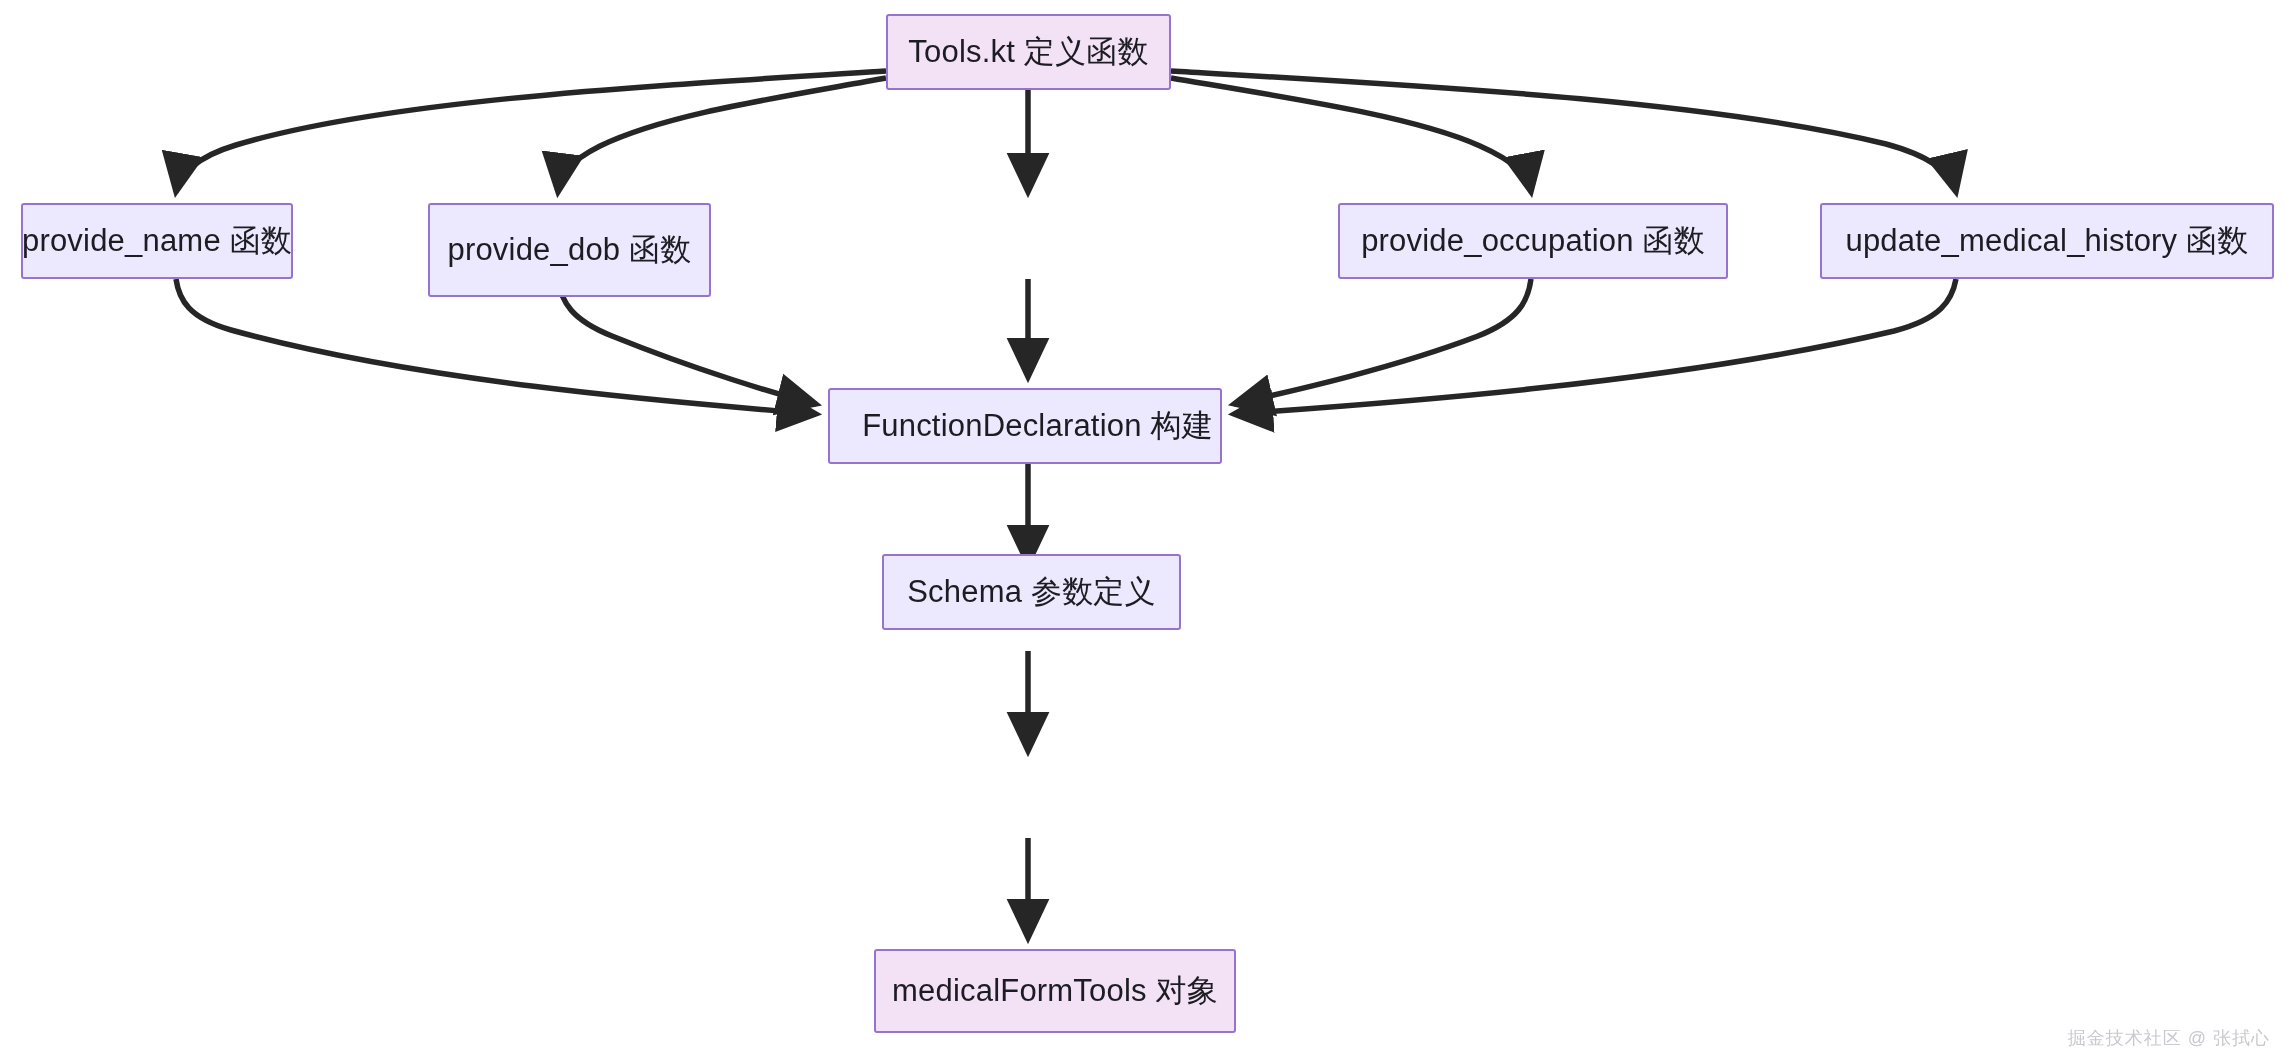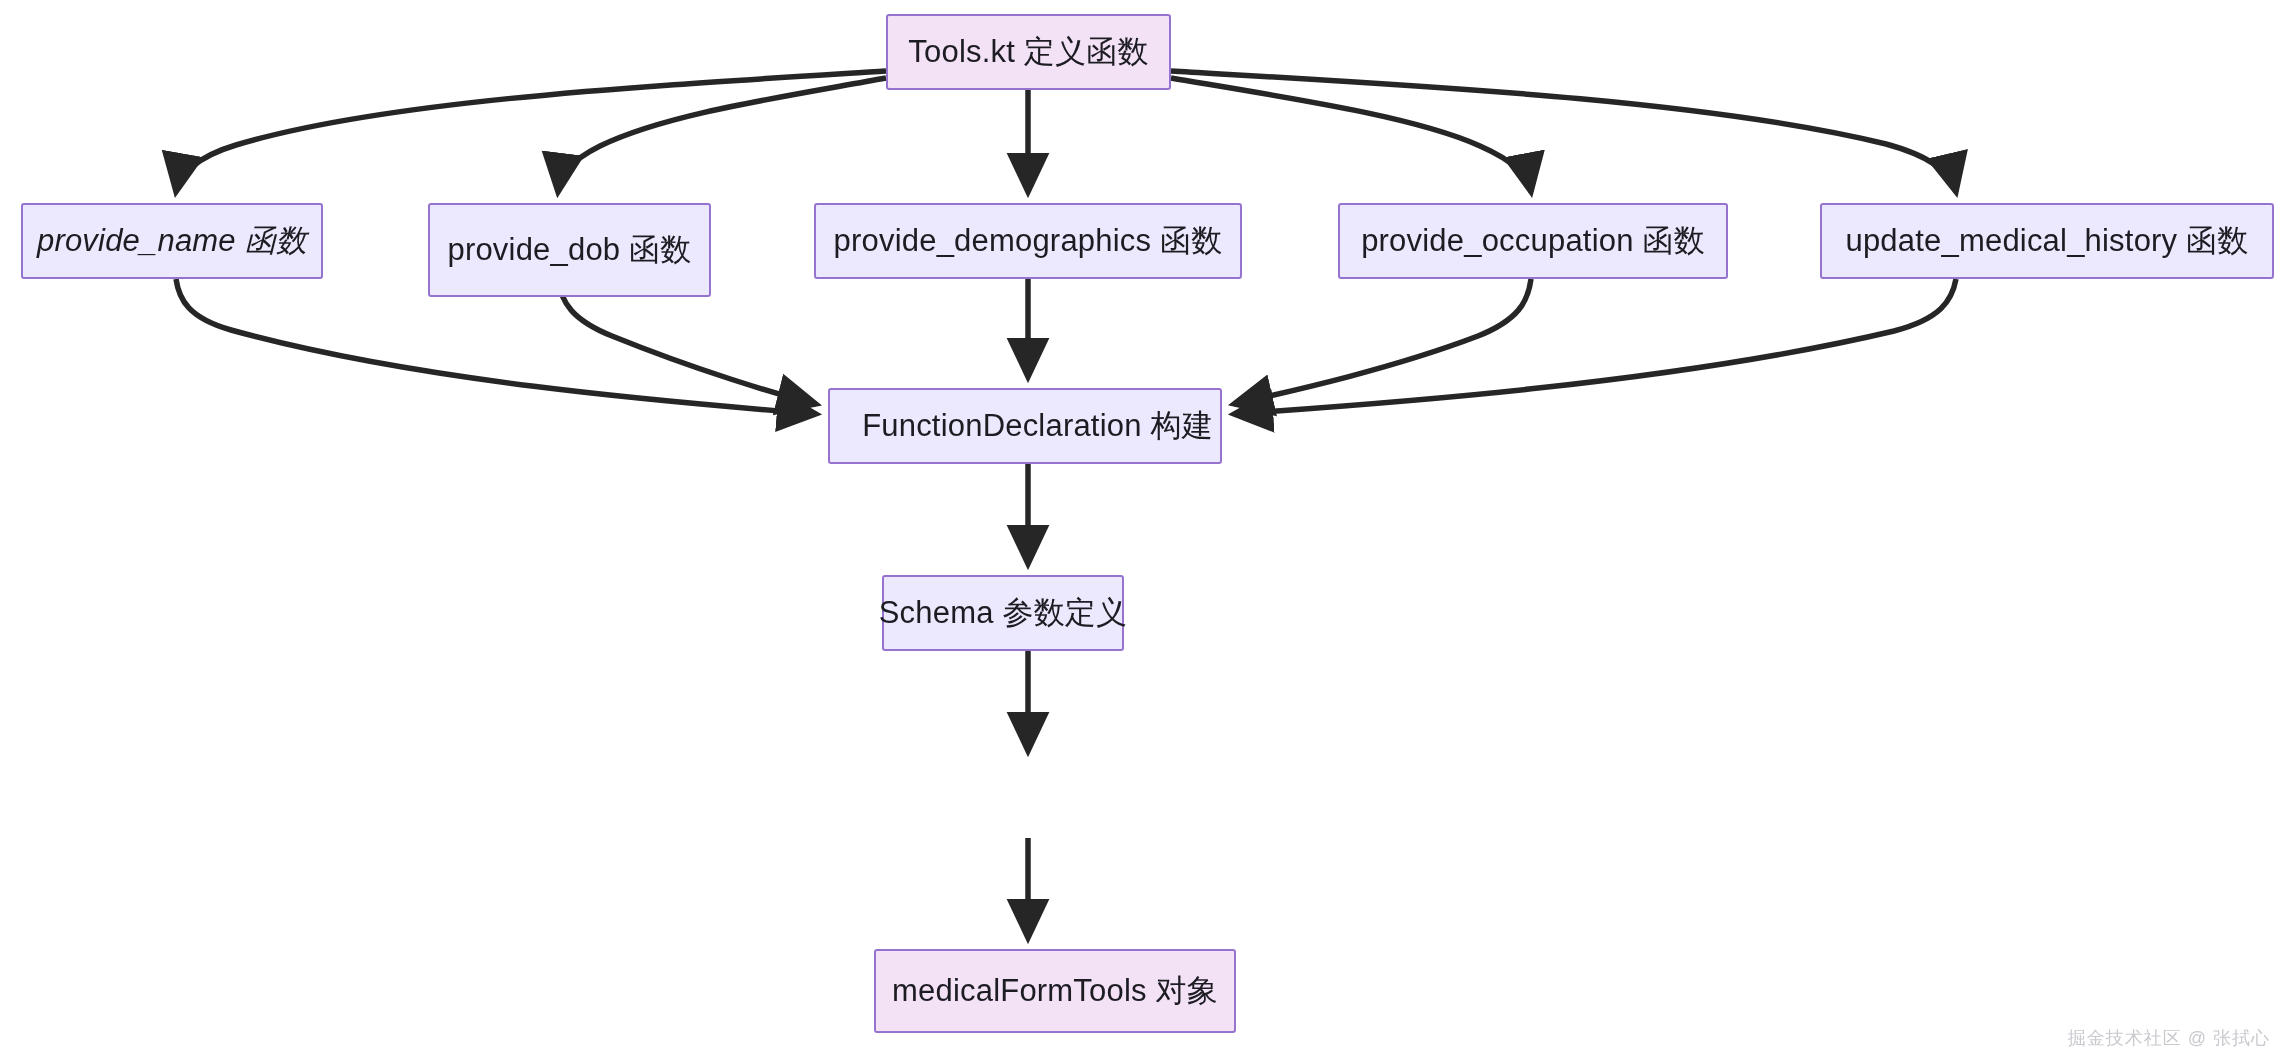--- a/index.html
+++ b/index.html
@@ -93,32 +93,31 @@
       <path d="M 1950 279 C 1946 301 1934 319 1888 331 C 1660 385 1356 405 1228 414"></path>
 
       <path d="M 1022 464 L 1022 564"></path>
       <path d="M 1022 651 L 1022 751"></path>
       <path d="M 1022 838 L 1022 938"></path>
     </g>
   </svg>
 
   <div class="node fill-pink" style="left:880px; top:14px; width:285px; height:76px;">Tools.kt 定义函数</div>
 
-  <div class="node fill-lav" style="left:15px; top:203px; width:302px; height:76px;font-style:italic;">provide_name 函数</div>
+  <div class="node fill-lav" style="left:15px; top:203px; width:272px; height:76px;">provide_name 函数</div>
 
   <div class="node fill-lav" style="left:422px; top:203px; width:283px; height:94px;">provide_dob 函数</div>
 
-  <div class="node fill-lav" style="left:808px; top:203px; width:428px; height:76px;">provide_demographics 函数</div>
 
   <div class="node fill-lav" style="left:1332px; top:203px; width:390px; height:76px;">provide_occupation 函数</div>
 
   <div class="node fill-lav" style="left:1814px; top:203px; width:454px; height:76px;">update_medical_history 函数</div>
 
   <div class="node fill-lav" style="left:822px; top:388px; width:394px; height:76px;padding-left:25px;">FunctionDeclaration 构建</div>
 
-  <div class="node fill-lav" style="left:876px; top:575px; width:242px; height:76px;">Schema 参数定义</div>
+  <div class="node fill-lav" style="left:876px; top:554px; width:299px; height:76px;">Schema 参数定义</div>
 
 
   <div class="node fill-pink" style="left:868px; top:949px; width:362px; height:84px;">medicalFormTools 对象</div>
 
   <div class="watermark">掘金技术社区 @ 张拭心</div>
 
 </div>
 
 </body></html>

